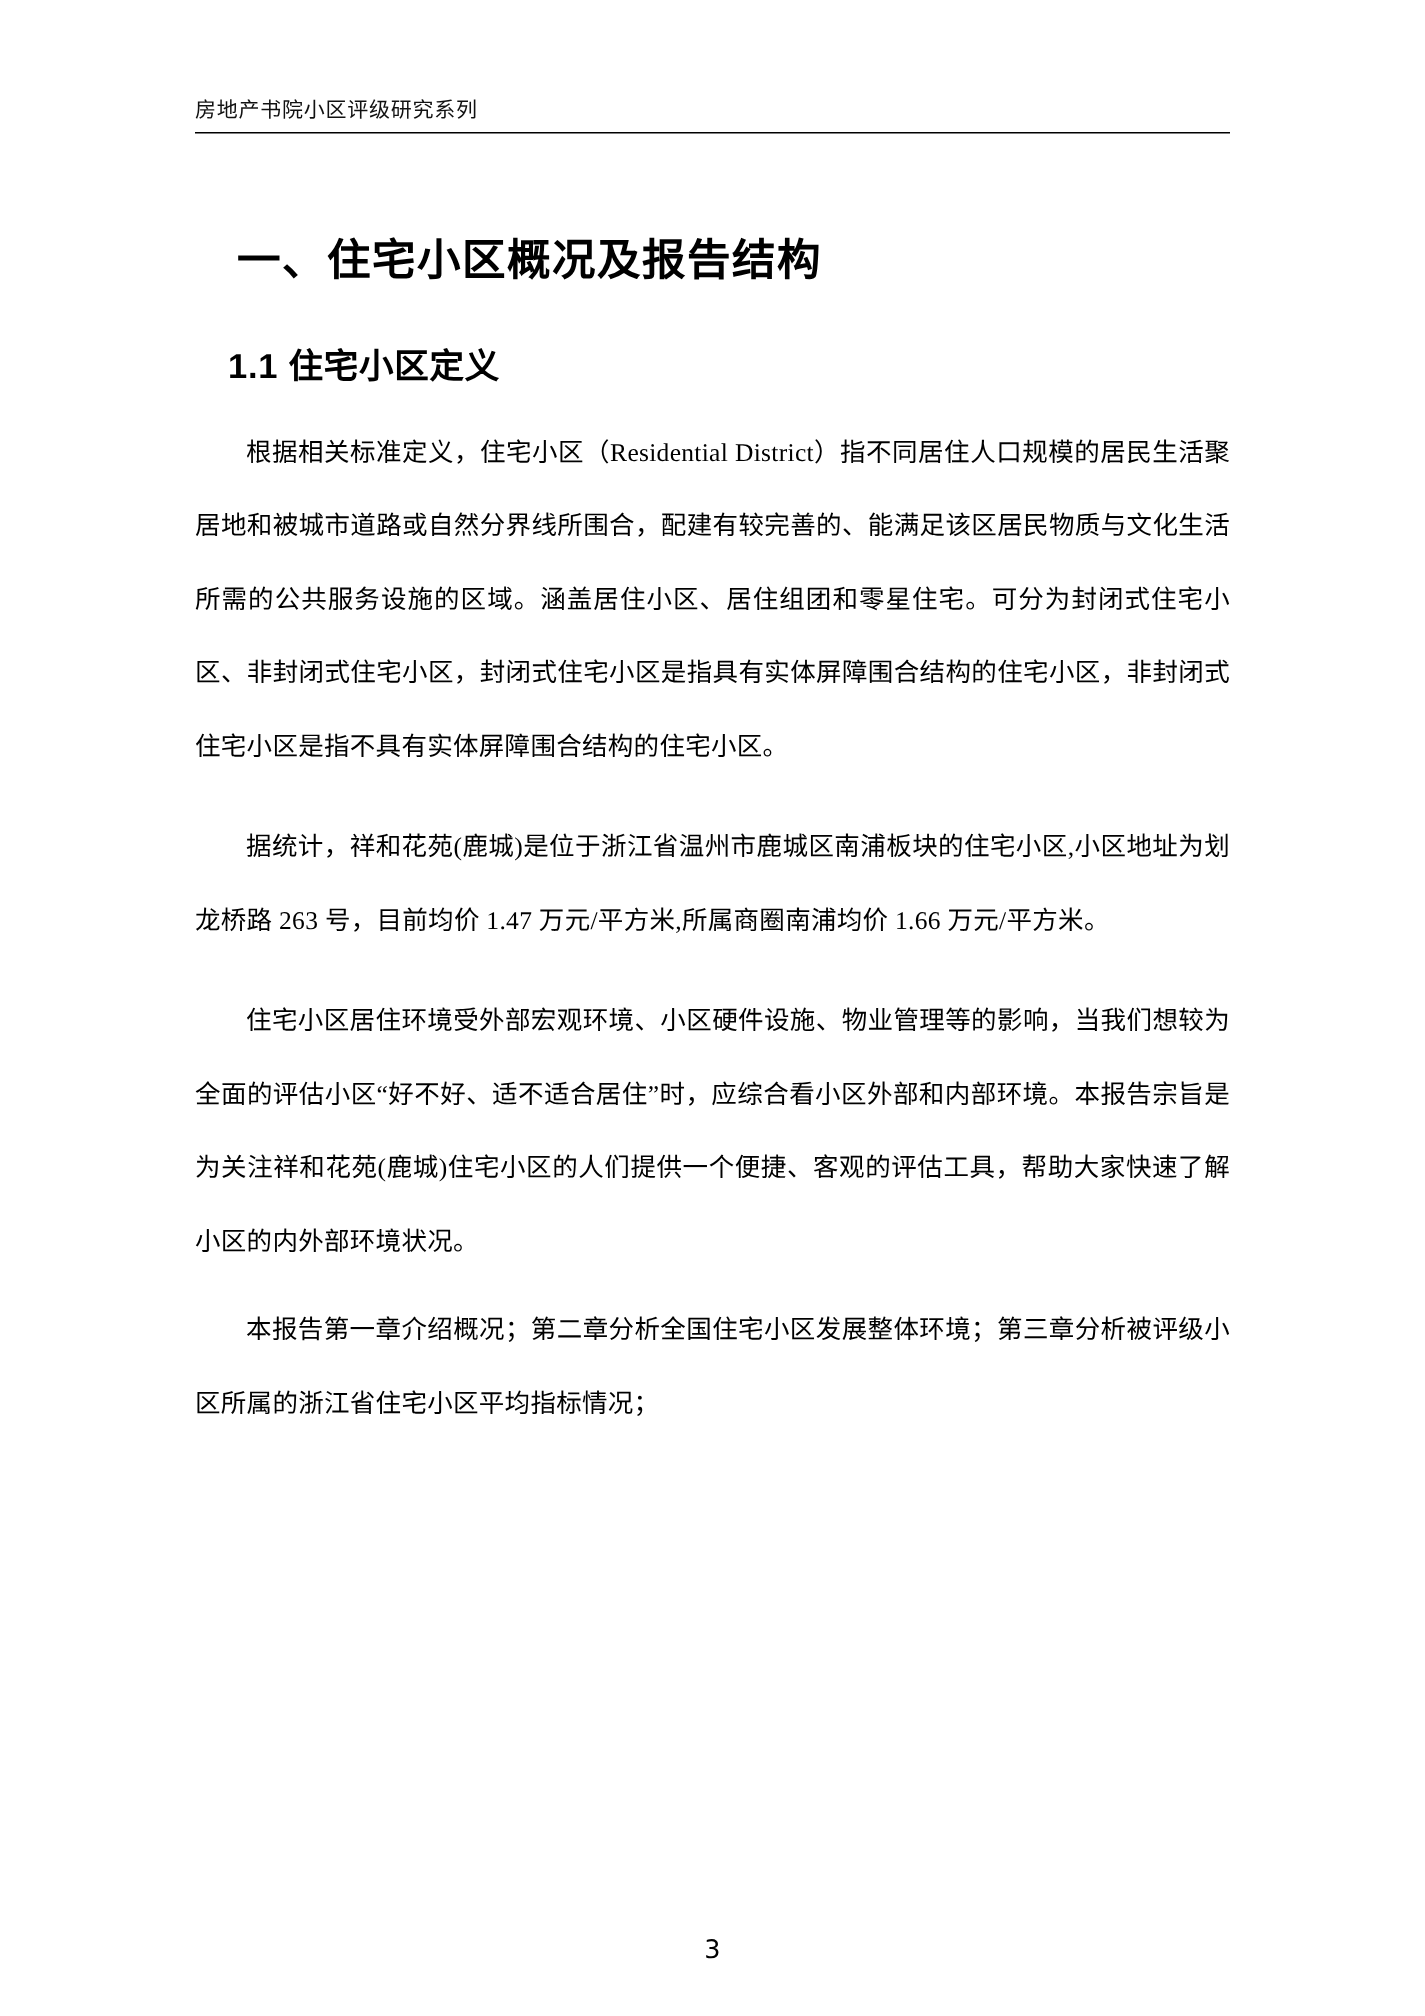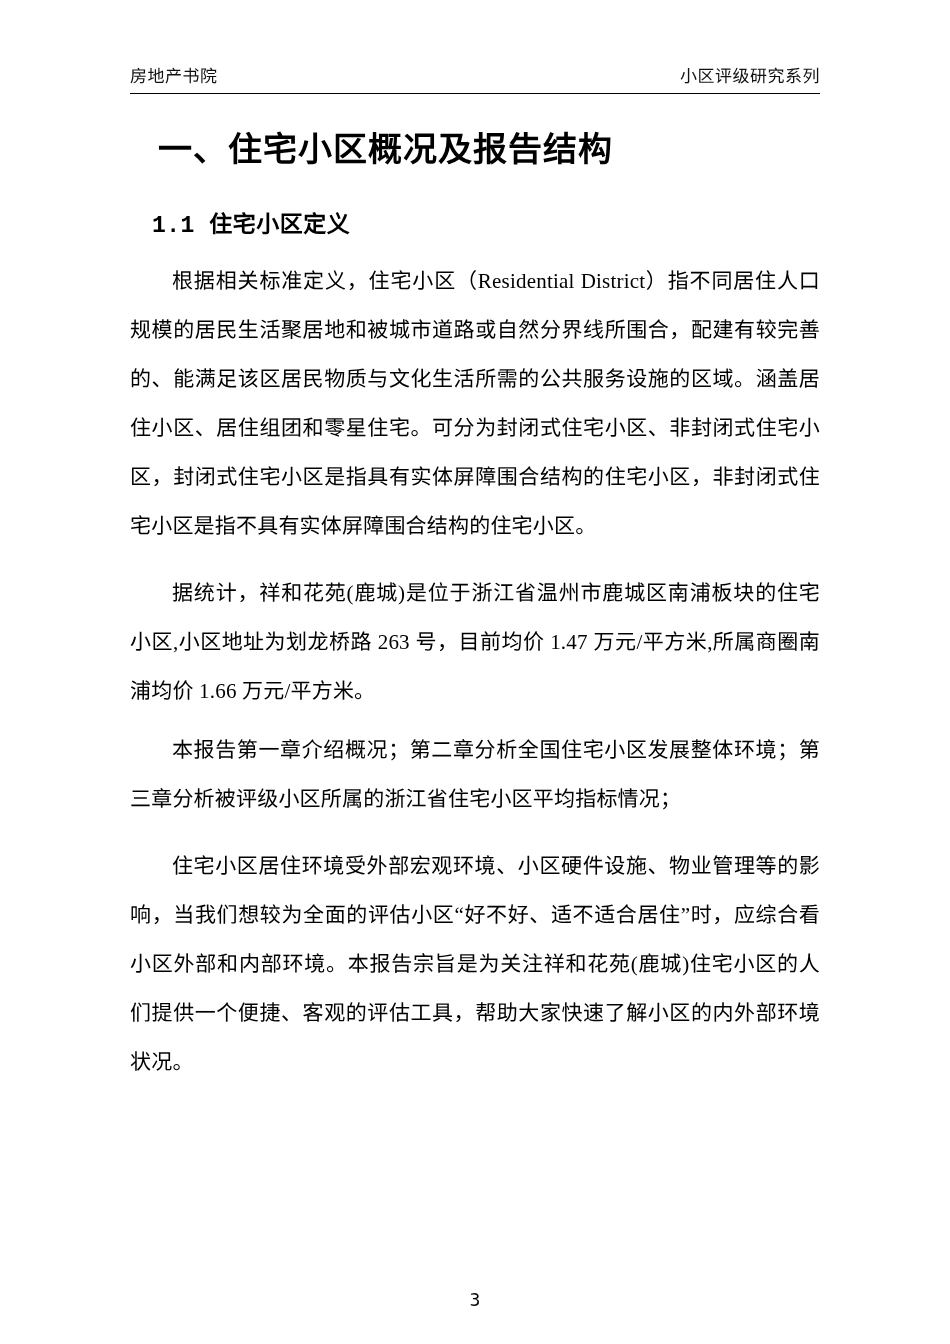--- a/index.html
+++ b/index.html
@@ -26,56 +26,56 @@
     position: absolute;
     left: 130px;
     right: 130px;
     top: 62px;
     bottom: 60px;
   }
 
   
   .header {
     display: flex;
-    justify-content: space-between;
+    justify-content: flex-start;
     align-items: flex-end;
-    font-size: 17px;
+    font-size: 14px;
     font-family: "DejaVu Sans", "Liberation Sans", sans-serif;
     letter-spacing: 0.5px;
     padding-bottom: 6px;
     border-bottom: 1.2px solid #000;
     color: #111;
   }
   .header .left  { white-space: nowrap; }
   .header .right { white-space: nowrap; }
 
   
   h1.doc-h1 {
-    font-size: 34px;
+    font-size: 29px;
     font-weight: bold;
-    margin: 28px 0 0 0;
+    margin: 60px 0 0 0;
     padding-left: 28px;
     letter-spacing: 1px;
     font-family: "DejaVu Sans", "Liberation Sans", sans-serif;
   }
   h2.doc-h2 {
     font-size: 23px;
     font-weight: bold;
     margin: 34px 0 0 0;
     padding-left: 22px;
     letter-spacing: 0.5px;
-    font-family: Liberation Mono, monospace;
+    font-family: Liberation Sans, sans-serif;
   }
   h2.doc-h2.indent-more {
     padding-left: 38px;
   }
 
   
   p.para {
-    font-size: 21px;
+    font-size: 17px;
     line-height: 49px;
     margin: 18px 0 0 0;
     text-align: justify;
     text-justify: inter-ideograph;
     text-indent: 2em;
     letter-spacing: 0.2px;
   }
   p.para.tight {
     margin-top: 10px;
   }
@@ -105,20 +105,20 @@
     <h1 class="doc-h1">一、住宅小区概况及报告结构</h1>
 
     <h2 class="doc-h2">1.1  住宅小区定义</h2>
 
     <p class="para">根据相关标准定义，住宅小区（Residential District）指不同居住人口规模的居民生活聚居地和被城市道路或自然分界线所围合，配建有较完善的、能满足该区居民物质与文化生活所需的公共服务设施的区域。涵盖居住小区、居住组团和零星住宅。可分为封闭式住宅小区、非封闭式住宅小区，封闭式住宅小区是指具有实体屏障围合结构的住宅小区，非封闭式住宅小区是指不具有实体屏障围合结构的住宅小区。</p>
 
 
     <p class="para">据统计，祥和花苑(鹿城)是位于浙江省温州市鹿城区南浦板块的住宅小区,小区地址为划龙桥路 263 号，目前均价 1.47 万元/平方米,所属商圈南浦均价 1.66 万元/平方米。</p>
 
 
+    <p class="para">住宅小区居住环境受外部宏观环境、小区硬件设施、物业管理等的影响，当我们想较为全面的评估小区“好不好、适不适合居住”时，应综合看小区外部和内部环境。本报告宗旨是为关注祥和花苑(鹿城)住宅小区的人们提供一个便捷、客观的评估工具，帮助大家快速了解小区的内外部环境状况。</p>
+
     <p class="para tight">本报告第一章介绍概况；第二章分析全国住宅小区发展整体环境；第三章分析被评级小区所属的浙江省住宅小区平均指标情况；</p>
-
-    <p class="para">住宅小区居住环境受外部宏观环境、小区硬件设施、物业管理等的影响，当我们想较为全面的评估小区“好不好、适不适合居住”时，应综合看小区外部和内部环境。本报告宗旨是为关注祥和花苑(鹿城)住宅小区的人们提供一个便捷、客观的评估工具，帮助大家快速了解小区的内外部环境状况。</p>
 
   </div>
 
   <div class="page-number">3</div>
 </div>
 
 </body></html>

